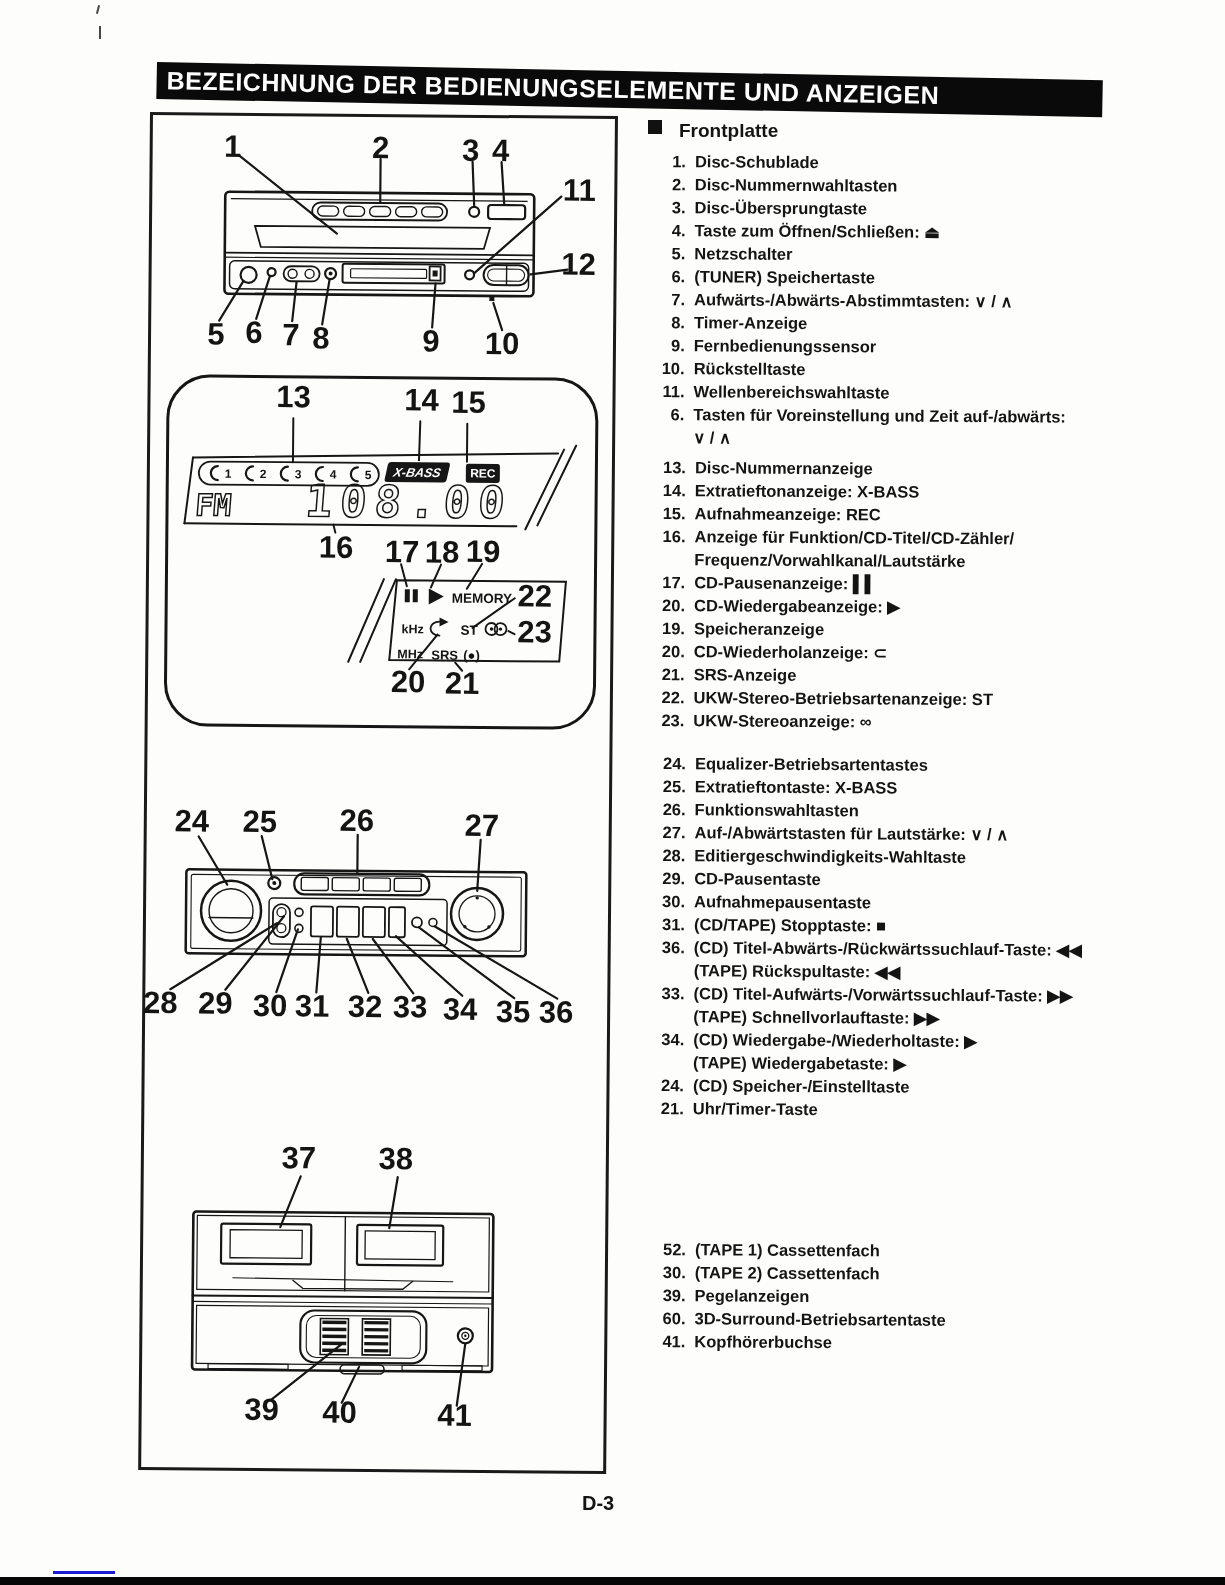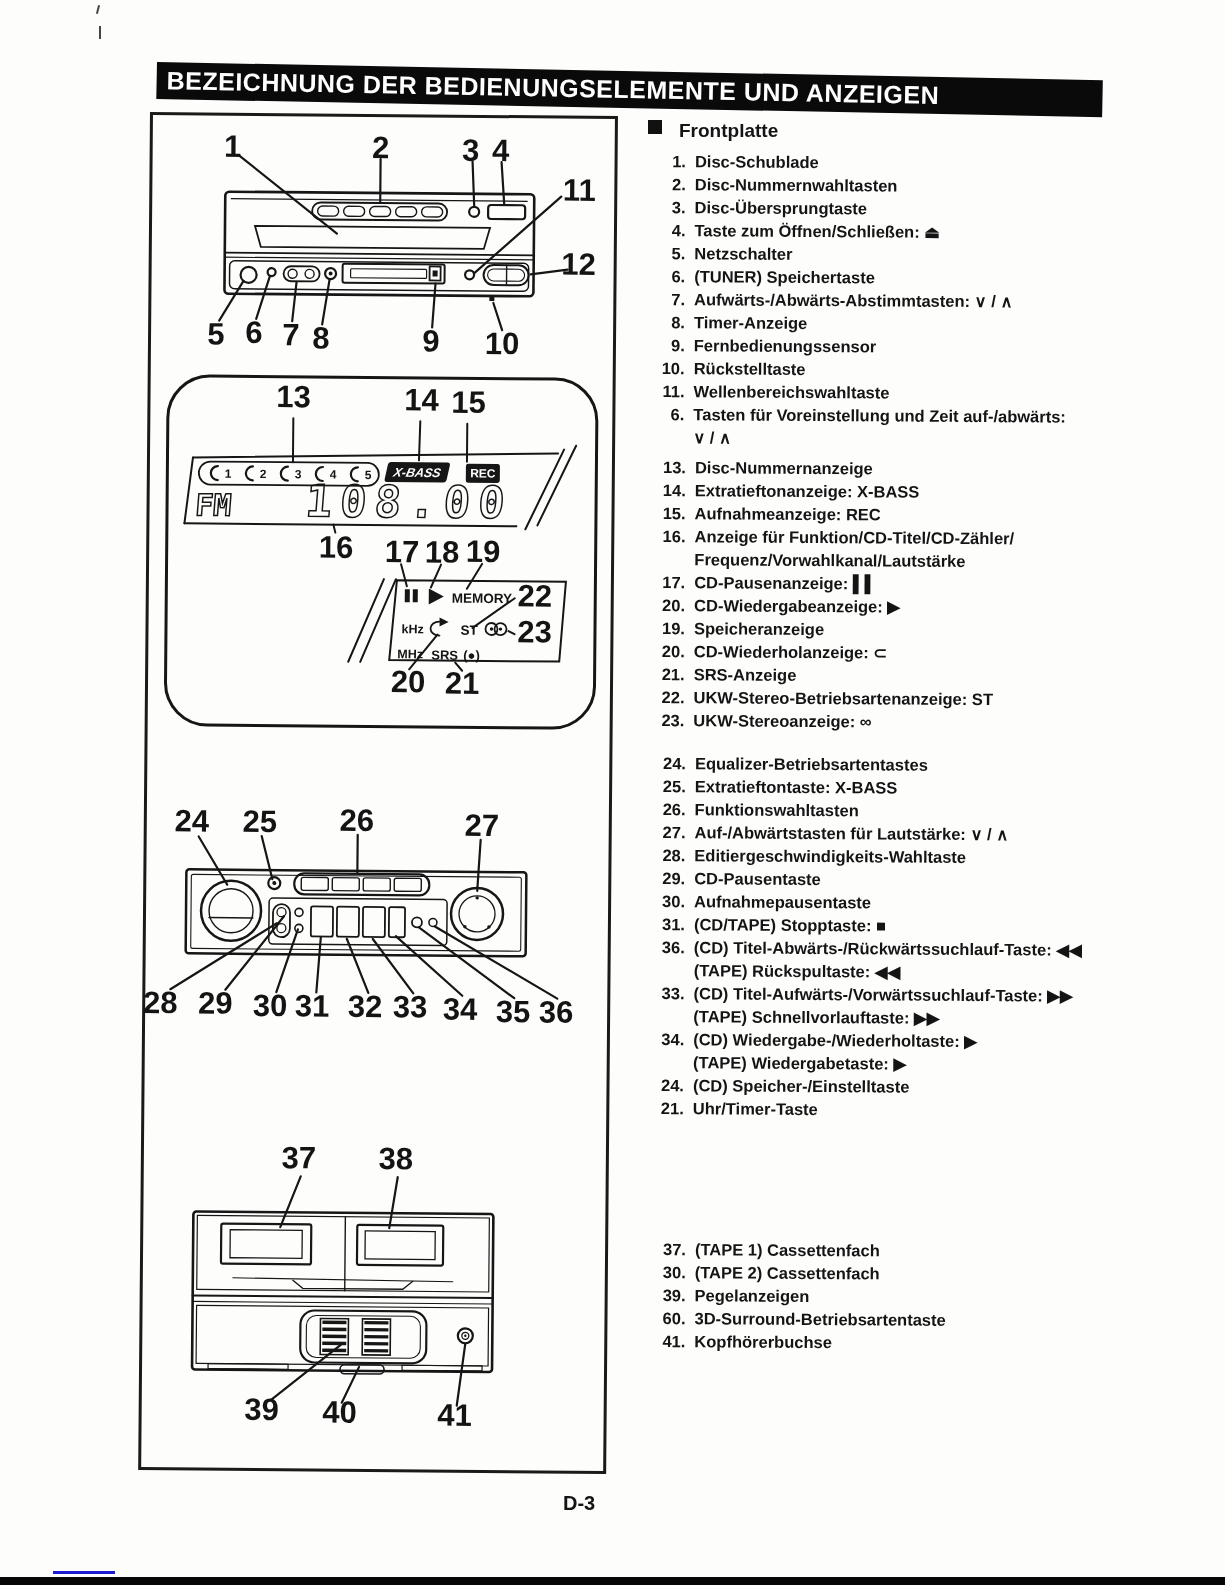--- a/index.html
+++ b/index.html
@@ -20,21 +20,21 @@
   .seg{font-family:"DejaVu Sans Mono",monospace;font-weight:bold;fill:none;stroke:#161616;stroke-width:1.5;}
   
   .col{left:648px;width:570px;transform:rotate(0.35deg);transform-origin:left top;}
   #sect{left:648px;top:120px;display:flex;align-items:flex-start;gap:17px;}
   #sect .sq{width:14px;height:14px;background:#111;}
   #sect .t{font-size:19px;font-weight:bold;}
   .li{display:flex;line-height:23px;font-size:16.5px;font-weight:bold;}
   .li .num{width:38px;text-align:right;margin-right:9px;flex:none;}
   .li .bodyx{flex:1;}
   
-  #pgnum{left:563px;top:1492px;font-size:20px;font-weight:bold;}
+  #pgnum{left:582px;top:1492px;font-size:20px;font-weight:bold;}
   #blueline{left:53px;top:1571px;width:62px;height:3px;background:#1b1bd4;}
   #botline{left:0;top:1577px;width:1225px;height:8px;background:#060606;}
   .mark{background:#454545;}
 </style>
 </head>
 <body>
 
 <div class="abs mark" style="left:97px;top:5px;width:2px;height:9px;transform:rotate(14deg);"></div>
 <div class="abs mark" style="left:99px;top:26px;width:2px;height:13px;"></div>
 
@@ -515,21 +515,21 @@
   <div class="li">
       <div class="num">21.</div>
       <div class="bodyx">
         <div>Uhr/Timer-Taste</div>
       </div>
     </div>
 </div>
 
 <div class="abs col" style="top:1238px;">
   <div class="li">
-      <div class="num">37.</div>
+      <div class="num">52.</div>
       <div class="bodyx">
         <div>(TAPE 1) Cassettenfach</div>
       </div>
     </div>
   <div class="li">
       <div class="num">30.</div>
       <div class="bodyx">
         <div>(TAPE 2) Cassettenfach</div>
       </div>
     </div>

